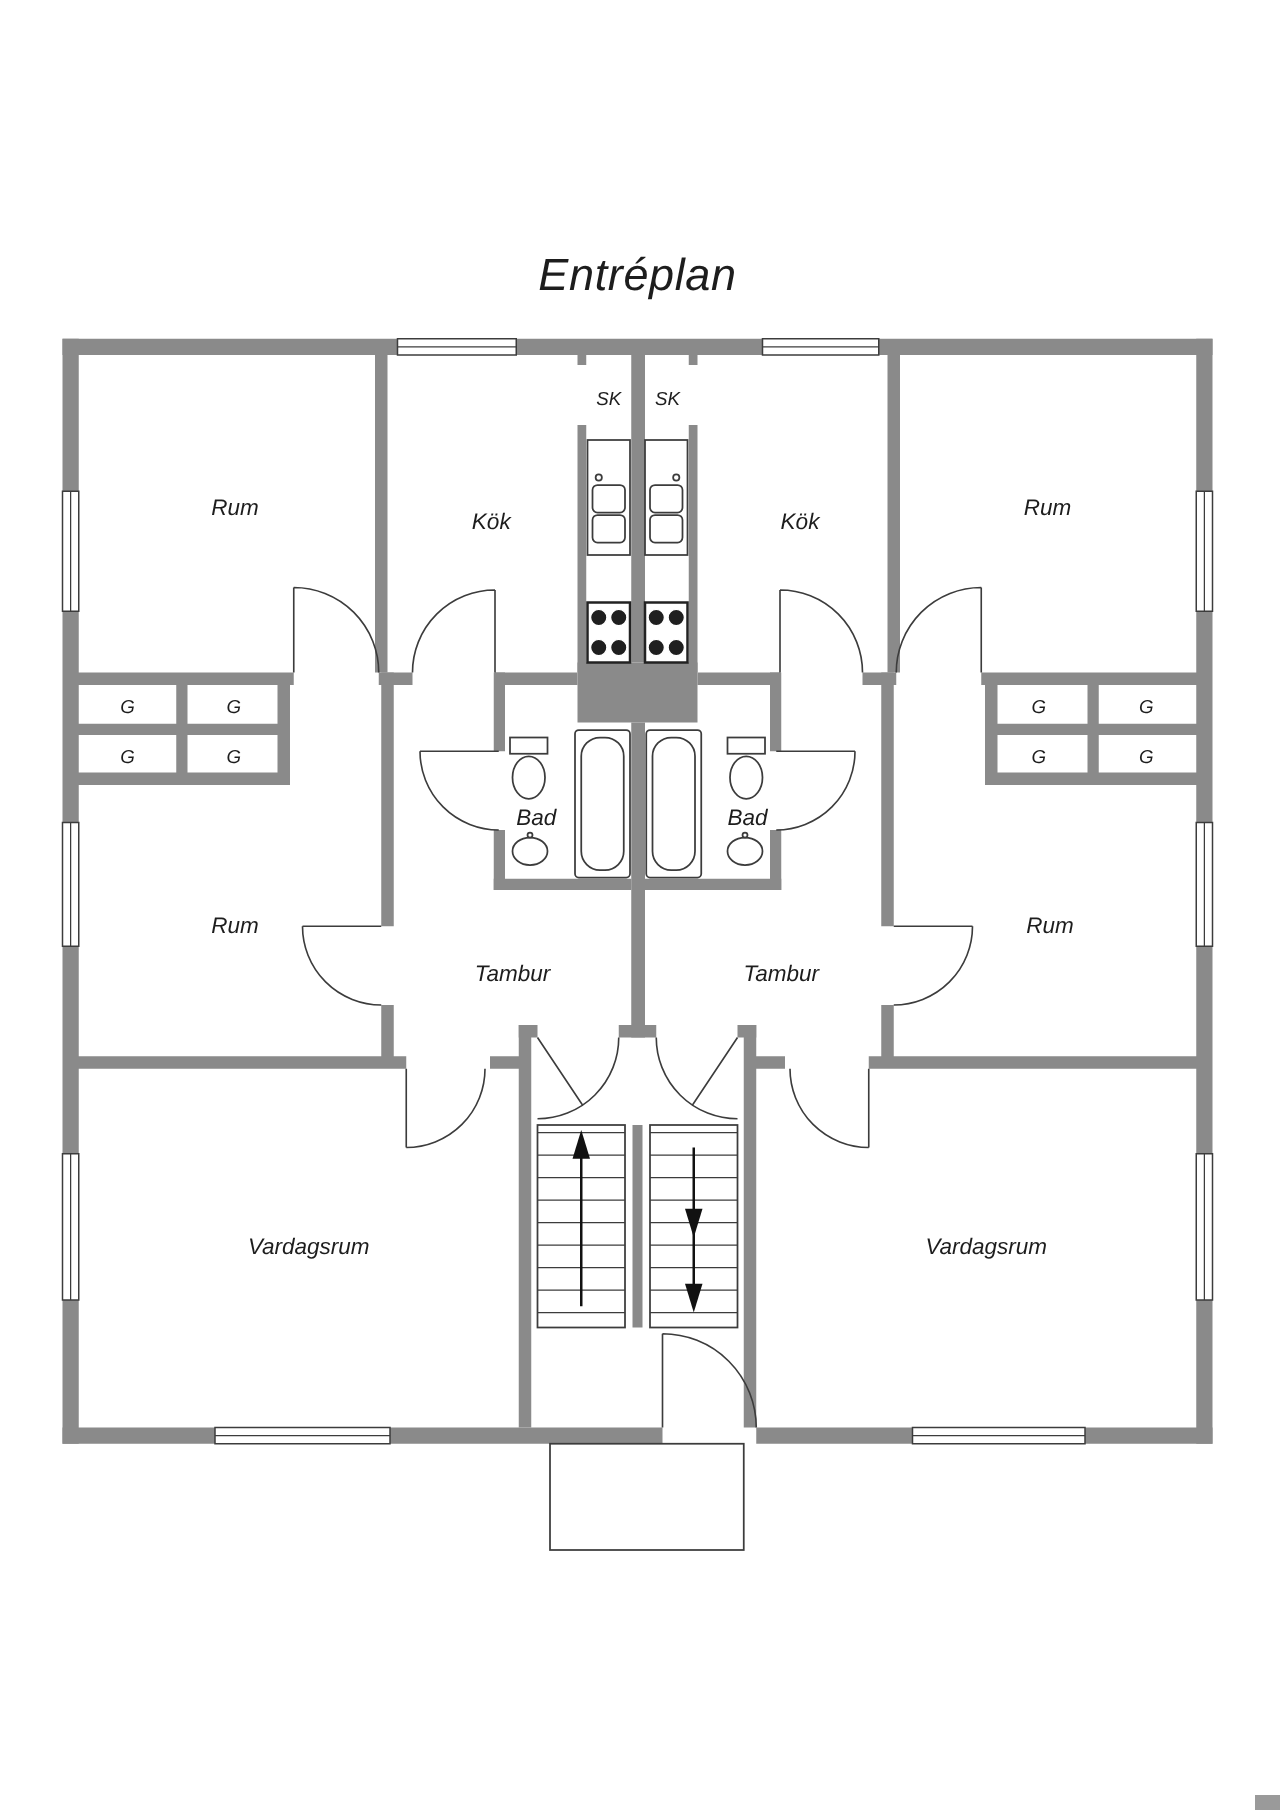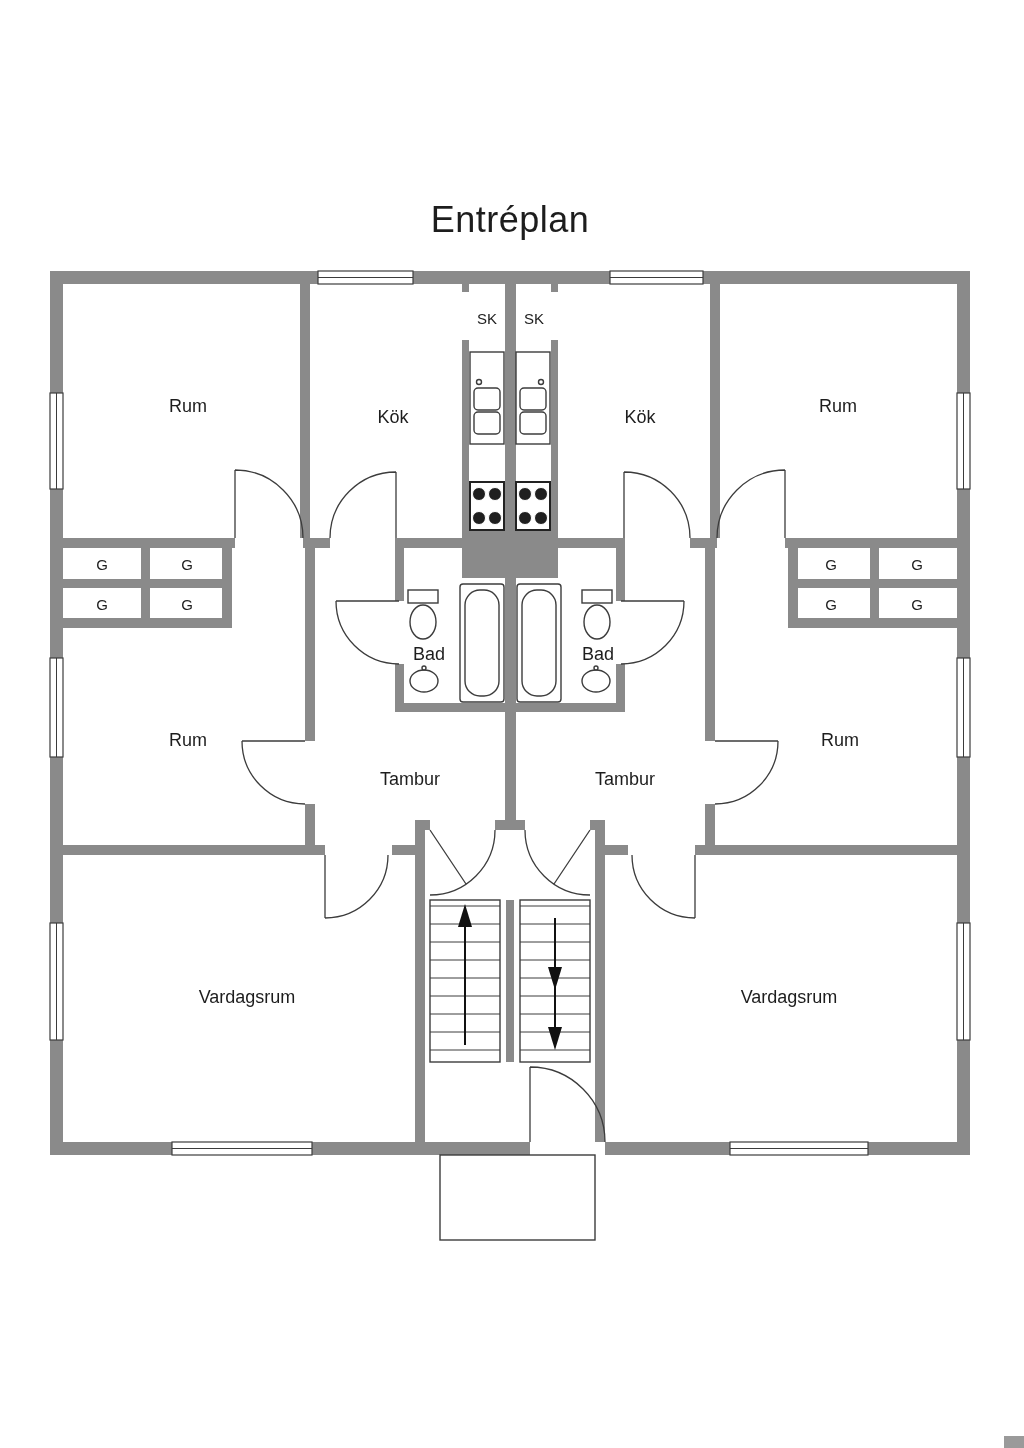--- a/index.html
+++ b/index.html
@@ -1,20 +1,20 @@
 <!DOCTYPE html>
 <html style="--wall: #8a8a8a; --line: #3c3c3c; --text: #1d1d1d; --background: #ffffff;"><head>
 <meta charset="utf-8">
 <style>
   :root{
     --wall:#8a8a8a; --line:#3c3c3c; --text:#1d1d1d; --background:#ffffff;
   }
   html,body{margin:0;padding:0;background:var(--background);}
   .page{position:relative;width:888px;height:1448px;background:var(--background);
-        font-family:"Liberation Sans",sans-serif;}
+        font-family:"Liberation Sans",sans-serif;font-style:italic;}
   svg{display:block;}
   .title{font-size:36px;fill:var(--text);text-anchor:middle;letter-spacing:.5px;}
   .room-label{font-size:18px;fill:var(--text);text-anchor:middle;}
   .small-label{font-size:15px;fill:var(--text);text-anchor:middle;}
   .wall{fill:var(--wall);stroke:none;}
   .shaft{fill:var(--wall);}
   .win{fill:#ffffff;stroke:var(--line);stroke-width:1.2;}
   .winline{stroke:var(--line);stroke-width:1;}
   .fixture{fill:#ffffff;stroke:var(--line);stroke-width:1.4;}
   .stove{fill:#ffffff;stroke:#222222;stroke-width:2;}

